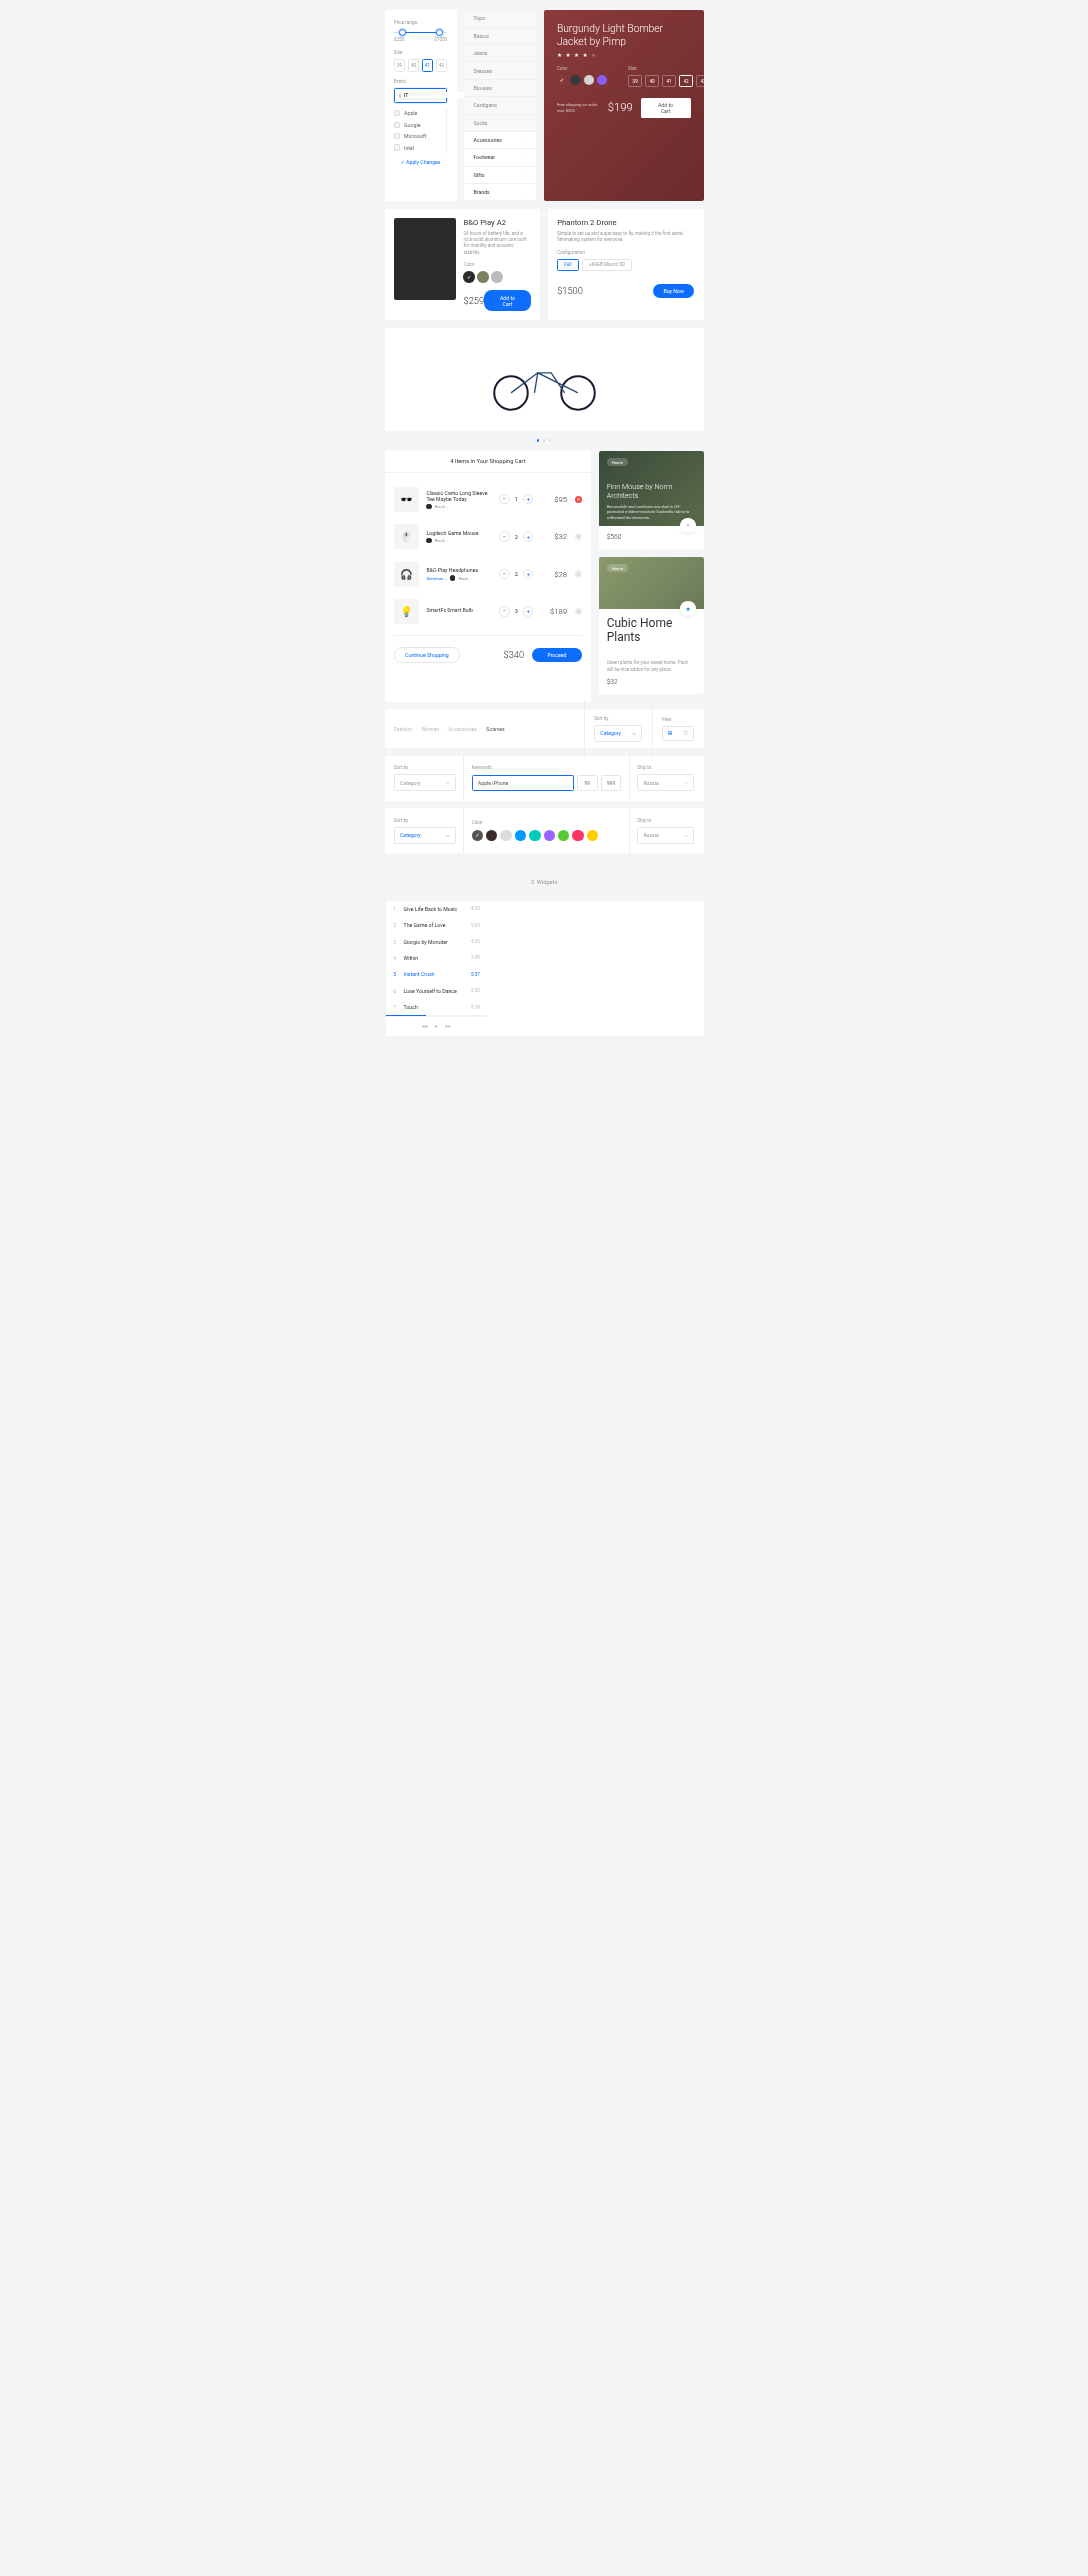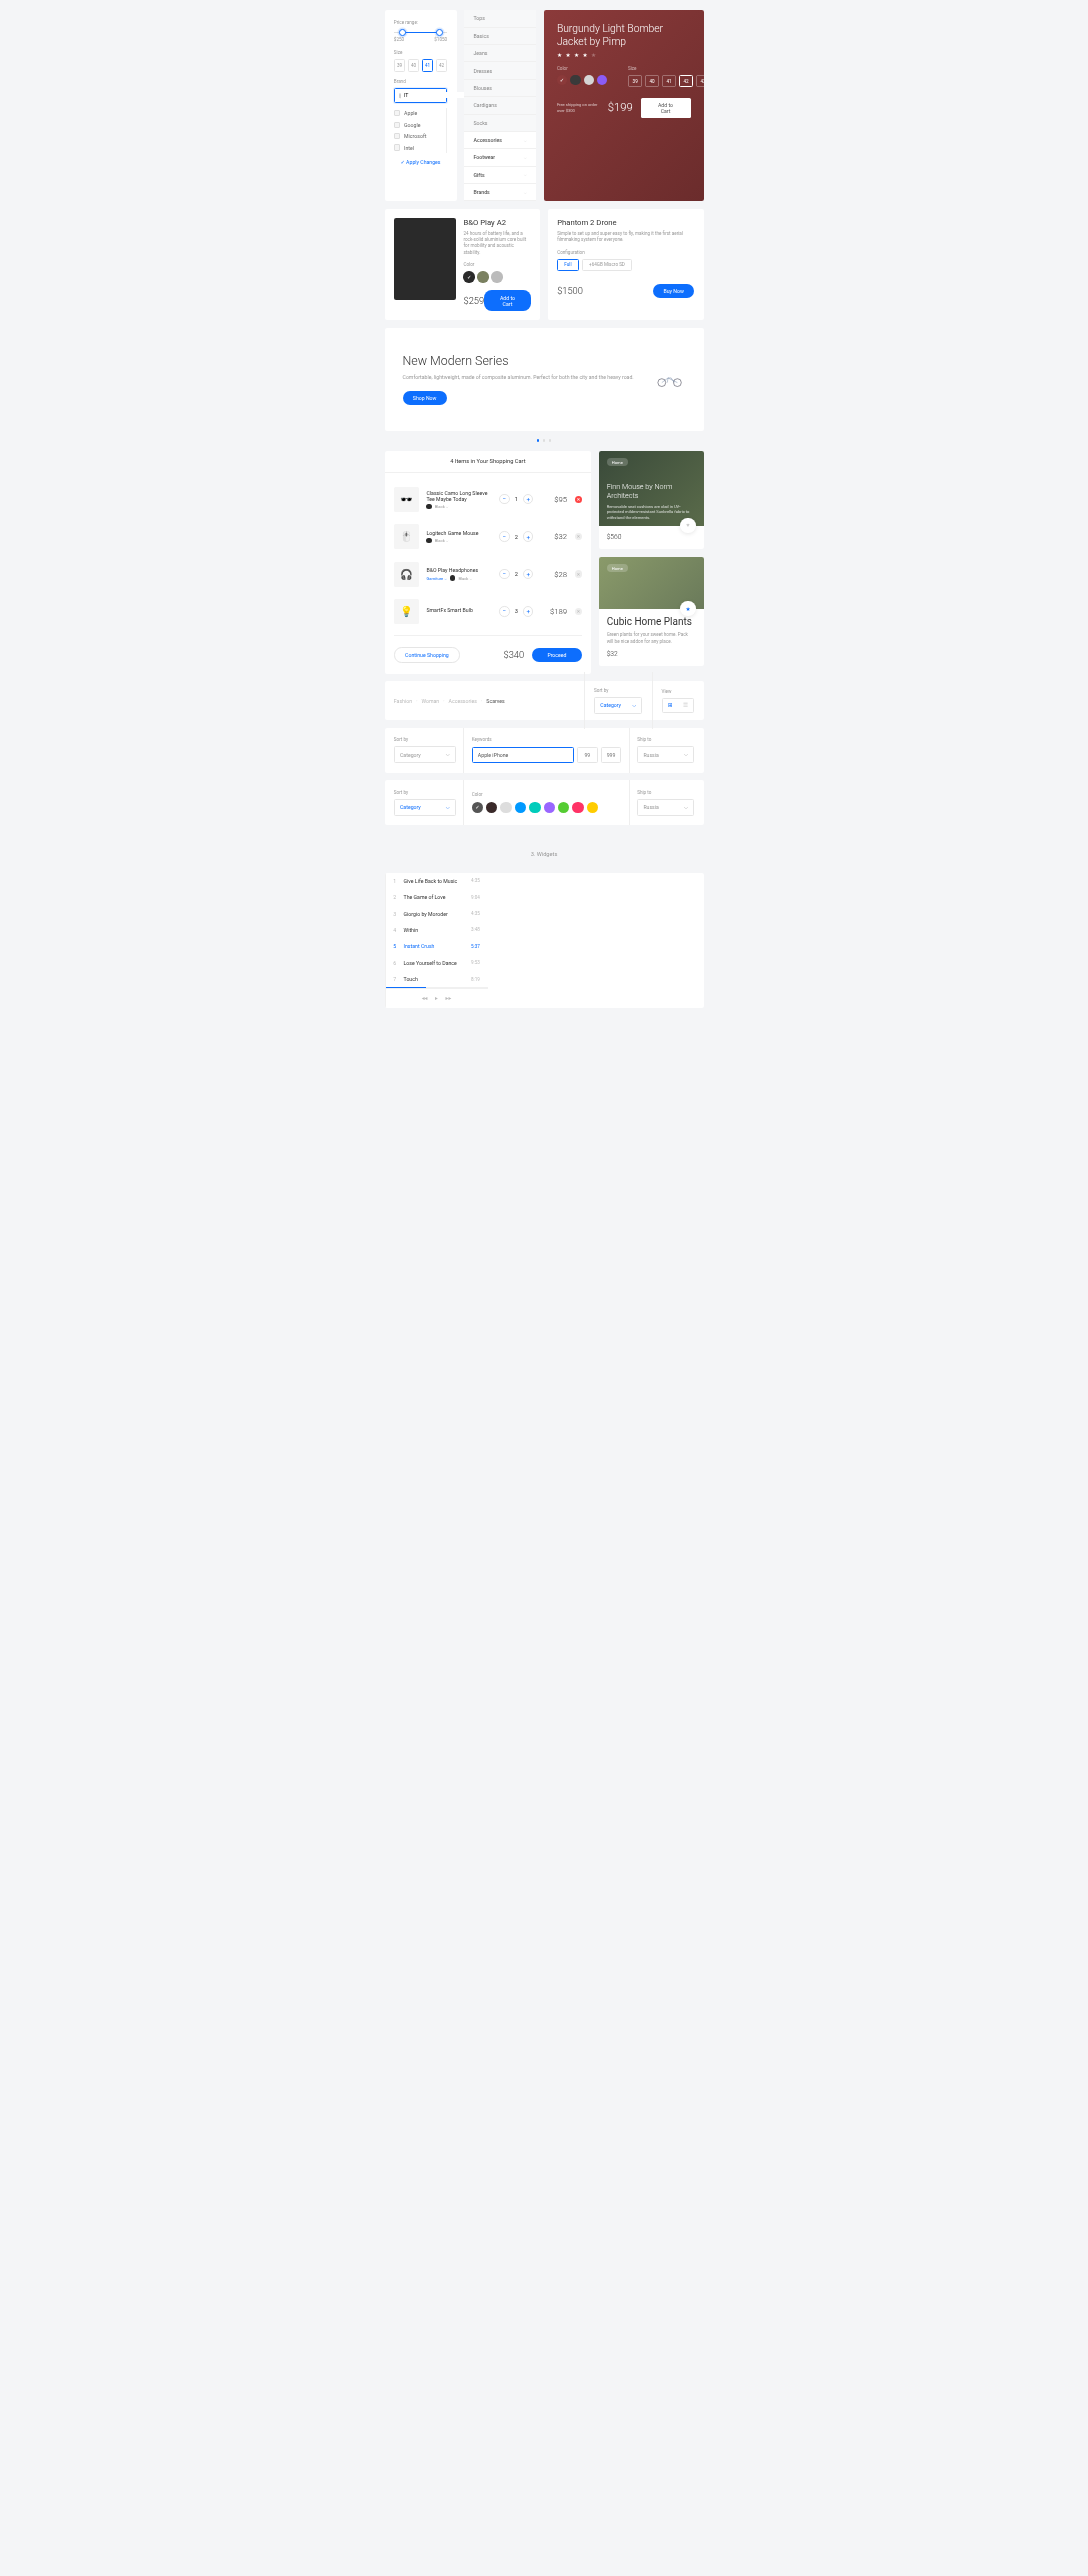--- a/index.html
+++ b/index.html
@@ -249,25 +249,20 @@
       <div class="config-pill">+64GB Miscro SD</div>
     </div>
     <div class="price-row">
       <div class="price">$1500</div>
       <button class="btn-blue">Buy Now</button>
     </div>
   </div>
 </div>
 
 <div class="card banner">
-  <div class="banner-text">
-    <h2>New Modern Series</h2>
-    <p>Comfortable, lightweight, made of composite aluminum. Perfect for both the city and the heavy road.</p>
-    <button class="btn-blue">Shop Now</button>
-  </div>
   <svg class="bike-svg" viewBox="0 0 200 100">
         <circle cx="50" cy="70" r="25" fill="none" stroke="#1a1a2e" stroke-width="3"></circle>
         <circle cx="150" cy="70" r="25" fill="none" stroke="#1a1a2e" stroke-width="3"></circle>
         <path d="M50 70 L90 40 L150 70 M90 40 L110 40 L130 70 M90 40 L85 70" fill="none" stroke="#2a4a7a" stroke-width="2"></path>
       </svg>
 </div>
 <div class="dots">
   <span class="dot active"></span>
   <span class="dot"></span>
   <span class="dot"></span>
@@ -363,21 +358,21 @@
       <div class="side-body">
             <div class="price" style="font-size:6.7px">$560</div>
           </div>
     </div>
     <div class="card side-card">
       <div class="side-img" style="background:linear-gradient(135deg,#8a9a6a,#6a7a5a);height:52px">
         <span class="home-pill">Home</span>
         <div class="fav-btn active">★</div>
       </div>
       <div class="side-body">
-        <div style="font-size:10px;margin-bottom:5px">Cubic Home Plants</div>
+        <div style="font-size:12px;margin-bottom:16px">Cubic Home Plants</div>
         <div style="font-size:4.6px;color:#999;line-height:1.4;margin-bottom:5.2px">Green plants for your sweet home. Pack will be nice addon for any place.</div>
         <div class="price" style="font-size:6.7px">$32</div>
       </div>
     </div>
   </div>
 </div>
 
 <div class="card" style="padding:0;margin-bottom:7.7px">
   <div style="display:flex;align-items:center">
     <div class="breadcrumb" style="flex:1">

